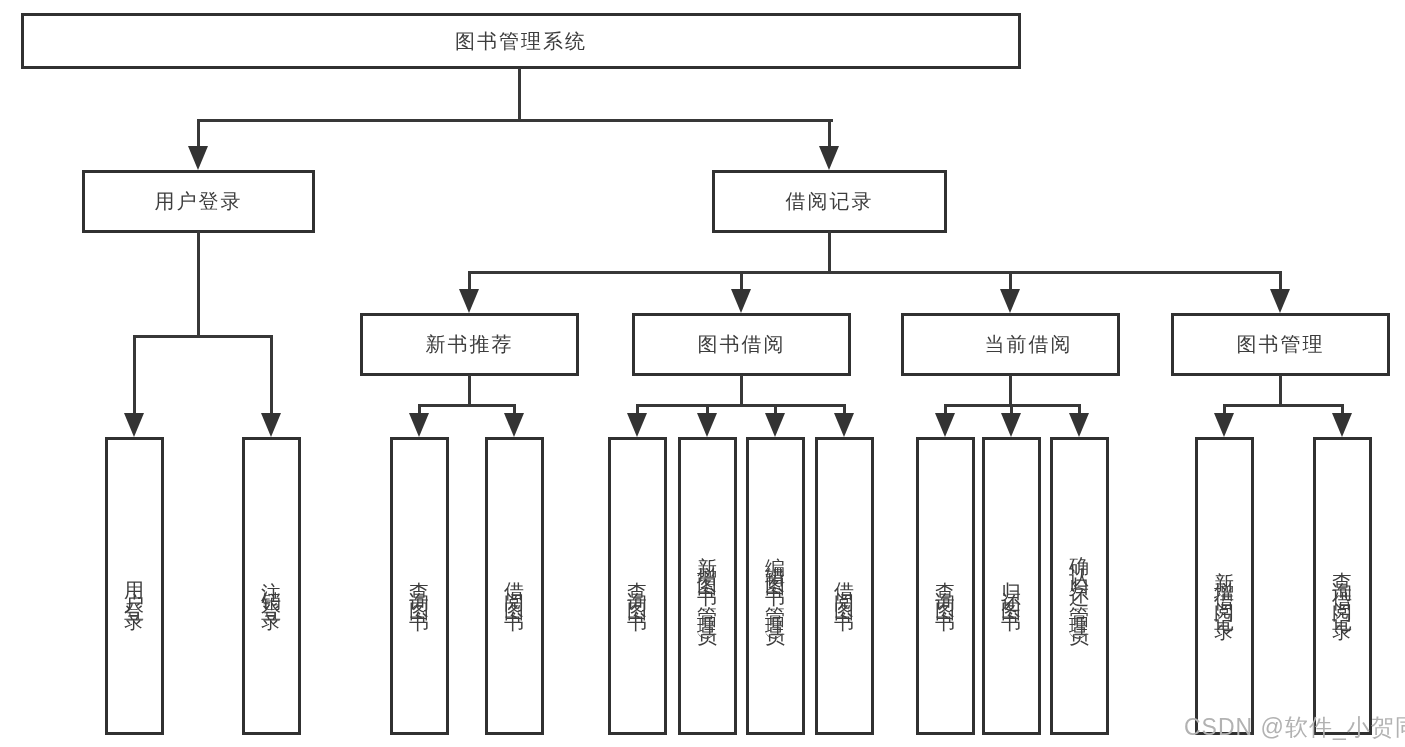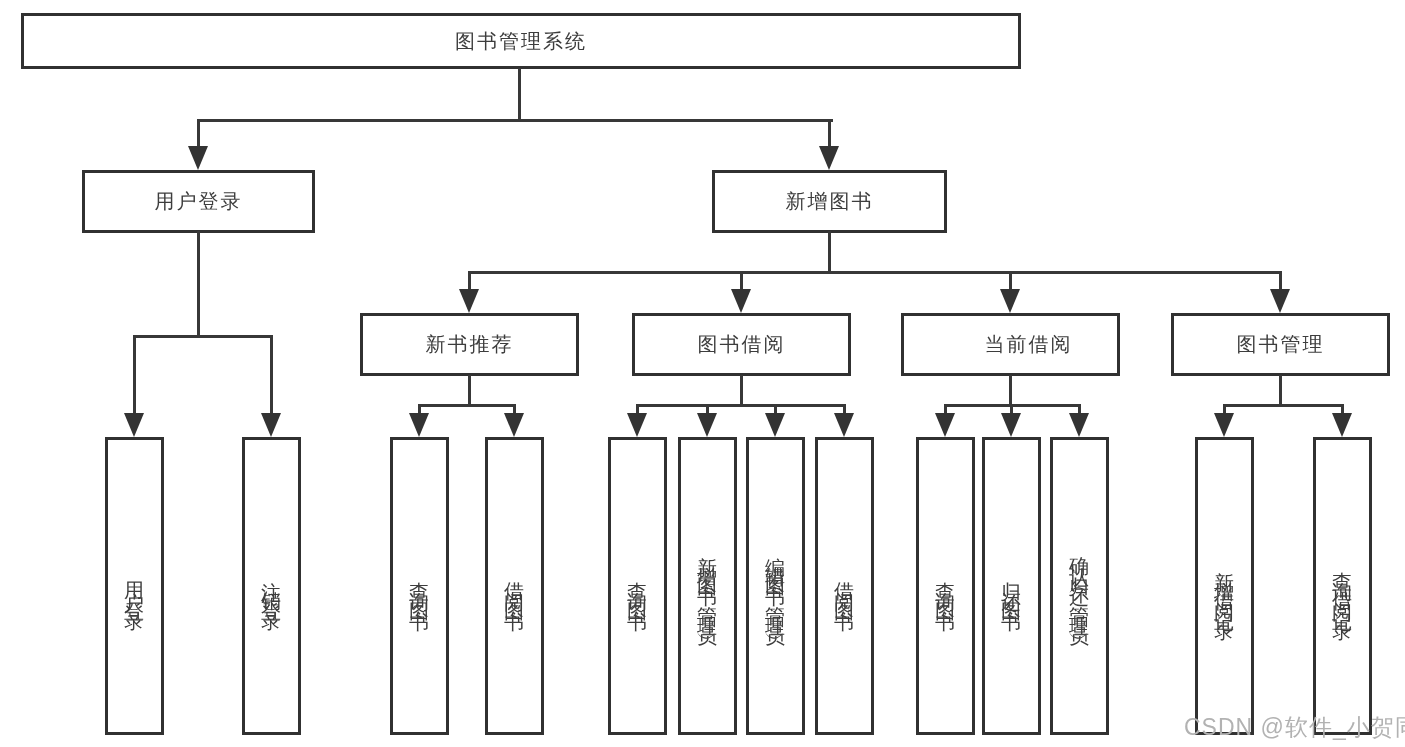--- a/index.html
+++ b/index.html
@@ -62,21 +62,21 @@
   <div class="b" style="left:21px;top:13px;width:1000px;height:56px;">图书管理系统</div>
 
   <div class="vl" style="left:518px;top:68px;height:53px;"></div>
   <div class="hl" style="left:197px;top:119px;width:636px;"></div>
   <div class="vl" style="left:197px;top:119px;height:32px;"></div>
   <div class="arr" style="left:188px;top:146px;"></div>
   <div class="vl" style="left:828px;top:119px;height:32px;"></div>
   <div class="arr" style="left:819px;top:146px;"></div>
 
   <div class="b" style="left:82px;top:170px;width:233px;height:63px;">用户登录</div>
-  <div class="b" style="left:712px;top:170px;width:235px;height:63px;">新增图书</div>
+  <div class="b" style="left:712px;top:170px;width:235px;height:63px;">借阅记录</div>
 
   <div class="vl" style="left:197px;top:231px;height:107px;"></div>
   <div class="hl" style="left:133px;top:335px;width:140px;"></div>
   <div class="vl" style="left:133px;top:335px;height:82px;"></div>
   <div class="arr" style="left:124px;top:413px;"></div>
   <div class="vl" style="left:270px;top:335px;height:82px;"></div>
   <div class="arr" style="left:261px;top:413px;"></div>
 
   <div class="vl" style="left:828px;top:231px;height:43px;"></div>
   <div class="hl" style="left:468px;top:271px;width:814px;"></div>

